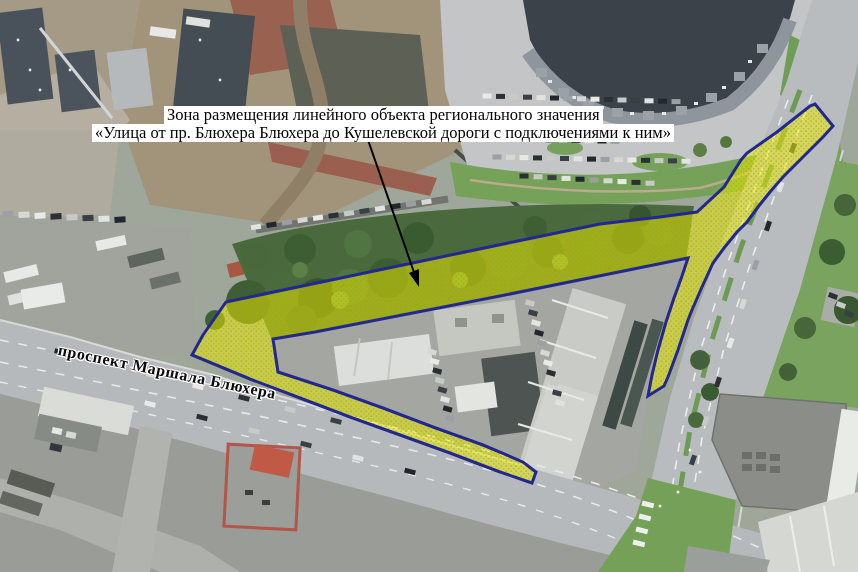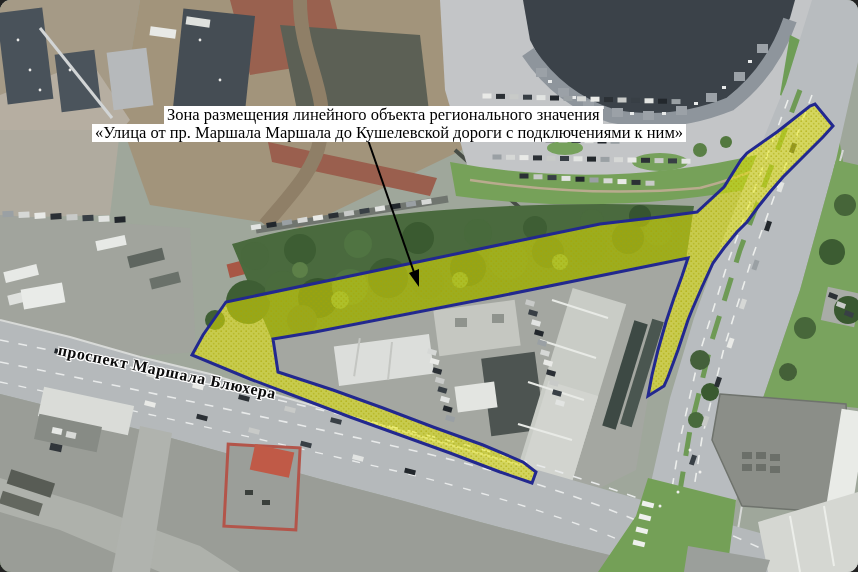--- a/index.html
+++ b/index.html
@@ -1,17 +1,17 @@
 <!DOCTYPE html>
 <html><head>
 <meta charset="utf-8">
 <style>
   html,body{margin:0;padding:0;background:#222;}
   .stage{position:relative;width:858px;height:572px;overflow:hidden;
-         font-family:"Liberation Serif",serif;background:#9fa79b;border-radius:11px;}
+         font-family:"Liberation Serif",serif;background:#9fa79b;}
   .stage svg{position:absolute;left:0;top:0;}
   .ann{position:absolute;background:#ffffff;color:#000;font-size:16.5px;
        line-height:18px;padding:0 3px;white-space:nowrap;}
   .street{position:absolute;left:60px;top:341px;font-weight:bold;font-size:16px;
        color:#0c0c0c;letter-spacing:.6px;white-space:nowrap;
        transform:rotate(11.5deg);transform-origin:0 0;
        text-shadow:0 0 2px #fff,0 0 2px #fff,1px 1px 0 #fff,-1px -1px 0 #fff,
                    1px -1px 0 #fff,-1px 1px 0 #fff,0 1px 0 #fff,1px 0 0 #fff;}
 </style>
 </head>
@@ -376,15 +376,15 @@
          L532,483 L500,472 L450,453 L400,435 L350,417 L300,398 L250,379 Z" fill="url(#stip)" stroke-width="3" stroke-linejoin="miter" stroke="#22288f"></path>
   </g>
 
   <g>
     <line x1="368" y1="140" x2="416" y2="278" stroke-width="2" stroke="#000000"></line>
     <polygon points="419,287 409,273 419,269" fill="#000000"></polygon>
   </g>
 </svg>
 
 <div class="ann" style="left:164px;top:106px">Зона размещения линейного объекта регионального значения</div>
-<div class="ann" style="left:92px;top:124px">«Улица от пр. Маршала Маршала до Кушелевской дороги с подключениями к ним»</div>
+<div class="ann" style="left:92px;top:124px">«Улица от пр. Блюхера Блюхера до Кушелевской дороги с подключениями к ним»</div>
 <div class="street">проспект Маршала Блюхера</div>
 </div>
 
 </body></html>

